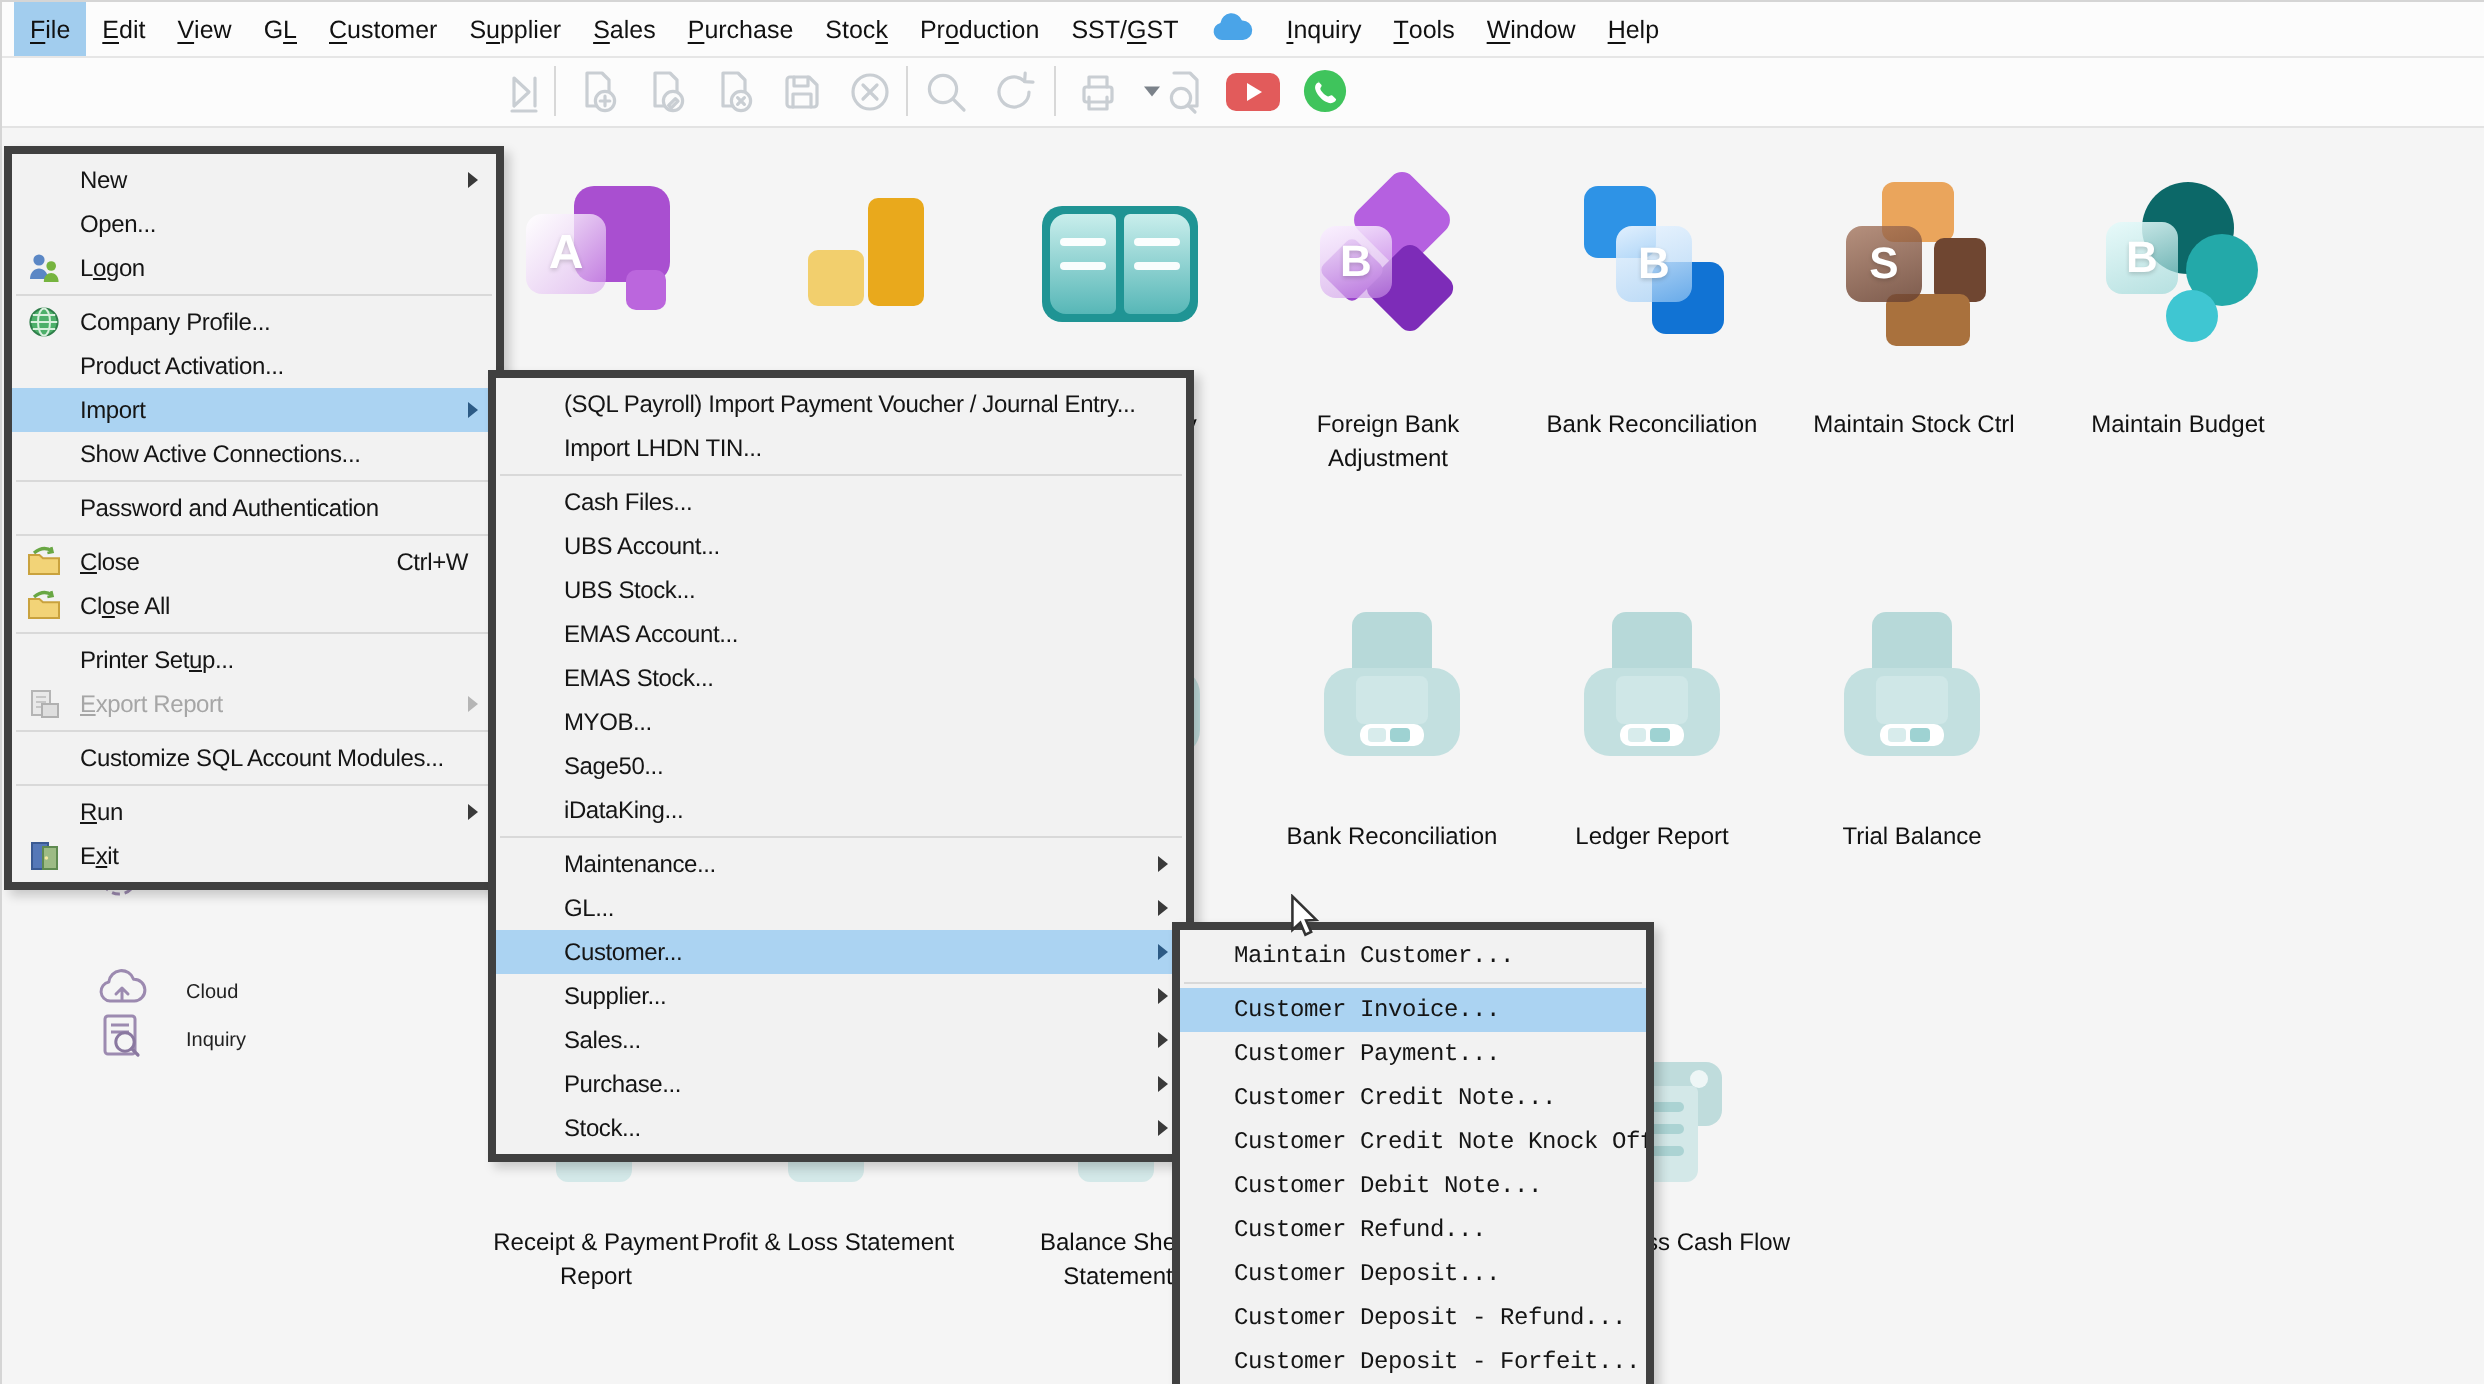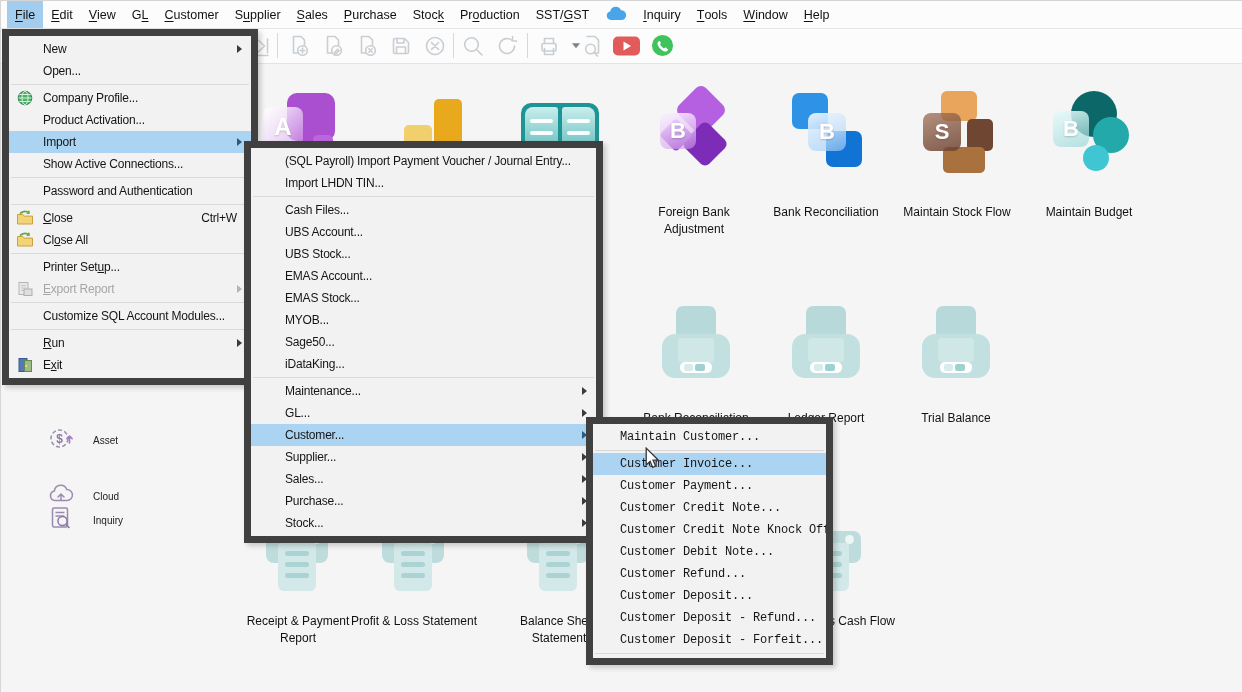--- a/index.html
+++ b/index.html
@@ -11,22 +11,22 @@
     font-size:12.5px;color:#111;z-index:6;}
   .mb-item{display:flex;align-items:center;padding:0 8px;}
   .mb-item.sel{background:#a2cdee;}
   .mb-item u{text-underline-offset:2px;}
   
   .toolbar{position:absolute;top:27px;left:0;right:0;height:35px;background:#fcfcfc;
     border-bottom:1px solid #e3e3e3;z-index:1;}
   .tb-btn{position:absolute;top:4px;width:27px;height:27px;display:flex;align-items:center;justify-content:center;}
   .tb-sep{position:absolute;top:5px;width:1px;height:25px;background:#d8d8d8;}
   
-  .menu{position:absolute;background:#f2f2f2;border:7px solid #404040;box-shadow:3px 3px 5px rgba(0,0,0,.18);
-    padding:2px 0;font-size:12px;letter-spacing:-0.2px;color:#151515;overflow:hidden;}
+  .menu{position:absolute;background:#f2f2f2;border:4px solid #404040;box-shadow:3px 3px 5px rgba(0,0,0,.18);
+    padding:2px 0;font-size:12px;letter-spacing:-0.2px;color:#151515;overflow:hidden;margin-top:44px;}
   #file-menu{left:1px;top:28px;width:242px;z-index:10;}
   #import-menu{left:243px;top:140px;width:345px;z-index:11;}
   #customer-menu{left:585px;top:416px;width:233px;z-index:12;font-family:Liberation Mono, monospace;}
   .m-item{position:relative;height:22px;line-height:22px;white-space:nowrap;}
   .m-item.hl{background:#abd3f2;}
   .m-item.dis{color:#a6a6a6;}
   .m-label{display:block;padding-left:34px;}
   #customer-menu .m-label{padding-left:27px;}
   .m-icon{position:absolute;left:7px;top:2px;width:18px;height:18px;}
   .m-short{position:absolute;right:14px;top:0;}
@@ -210,21 +210,21 @@
         </div>
         <div class="dsk-label">Bank Reconciliation</div>
       </div>
       <div class="dsk r1" style="left: 891px; top: 90px;">
         <div class="ic big">
           <div style="position:absolute;left:26px;top:0;width:36px;height:30px;background:#eaa55c;border-radius:6px"></div>
   <div style="position:absolute;left:52px;top:28px;width:26px;height:32px;background:#6f4631;border-radius:5px"></div>
   <div style="position:absolute;left:28px;top:56px;width:42px;height:26px;background:#a9713d;border-radius:5px"></div>
   <div class="frost" style="left:8px;top:22px;width:38px;height:38px;background:linear-gradient(160deg,rgba(160,110,85,.75),rgba(105,65,48,.85))">S</div>
         </div>
-        <div class="dsk-label">Maintain Stock Flow</div>
+        <div class="dsk-label">Maintain Stock Ctrl</div>
       </div>
       <div class="dsk r1" style="left: 1023px; top: 90px;">
         <div class="ic big">
           <div style="position:absolute;left:24px;top:0;width:46px;height:46px;background:#0c6868;border-radius:50%"></div>
   <div style="position:absolute;left:46px;top:26px;width:36px;height:36px;background:#23a9a9;border-radius:50%"></div>
   <div style="position:absolute;left:36px;top:54px;width:26px;height:26px;background:#3fc6d2;border-radius:50%"></div>
   <div class="frost" style="left:6px;top:20px;width:36px;height:36px;background:linear-gradient(160deg,rgba(230,250,250,.92),rgba(140,210,210,.6))">B</div>
         </div>
         <div class="dsk-label">Maintain Budget</div>
       </div>
@@ -344,20 +344,29 @@
       </div>
     </div>
   <div id="file-menu" class="menu">
       <div class="m-item">
         <span class="m-label">New</span>
         <span class="m-arrow"></span>
       </div>
       <div class="m-item">
         <span class="m-label">Open...</span>
       </div>
+      <div class="m-item">
+        <span class="m-icon"><svg width="18" height="18" viewBox="0 0 18 18">
+            <circle cx="6.5" cy="5" r="2.8" fill="#5b87c5"></circle>
+            <path d="M2 14.5 c0-3.5 2.3-5.3 4.5-5.3 s4.5 1.8 4.5 5.3 z" fill="#5b87c5"></path>
+            <circle cx="12.6" cy="8" r="2.4" fill="#76b43f"></circle>
+            <path d="M8.9 16 c0-3 1.9-4.5 3.7-4.5 s3.7 1.5 3.7 4.5 z" fill="#76b43f"></path>
+          </svg></span>
+        <span class="m-label">L<u>o</u>gon</span>
+      </div>
       <div class="m-sep"></div>
       <div class="m-item">
         <span class="m-icon"><svg width="18" height="18" viewBox="0 0 18 18">
             <circle cx="9" cy="9" r="6.8" fill="#4db06a" stroke="#2e7d49"></circle>
             <ellipse cx="9" cy="9" rx="3" ry="6.8" fill="none" stroke="#d8f0dd"></ellipse>
             <path d="M2.4 9 h13.2 M3.4 5.5 h11.2 M3.4 12.5 h11.2" stroke="#d8f0dd" fill="none"></path>
           </svg></span>
         <span class="m-label">Company Profile...</span>
       </div>
       <div class="m-item">

